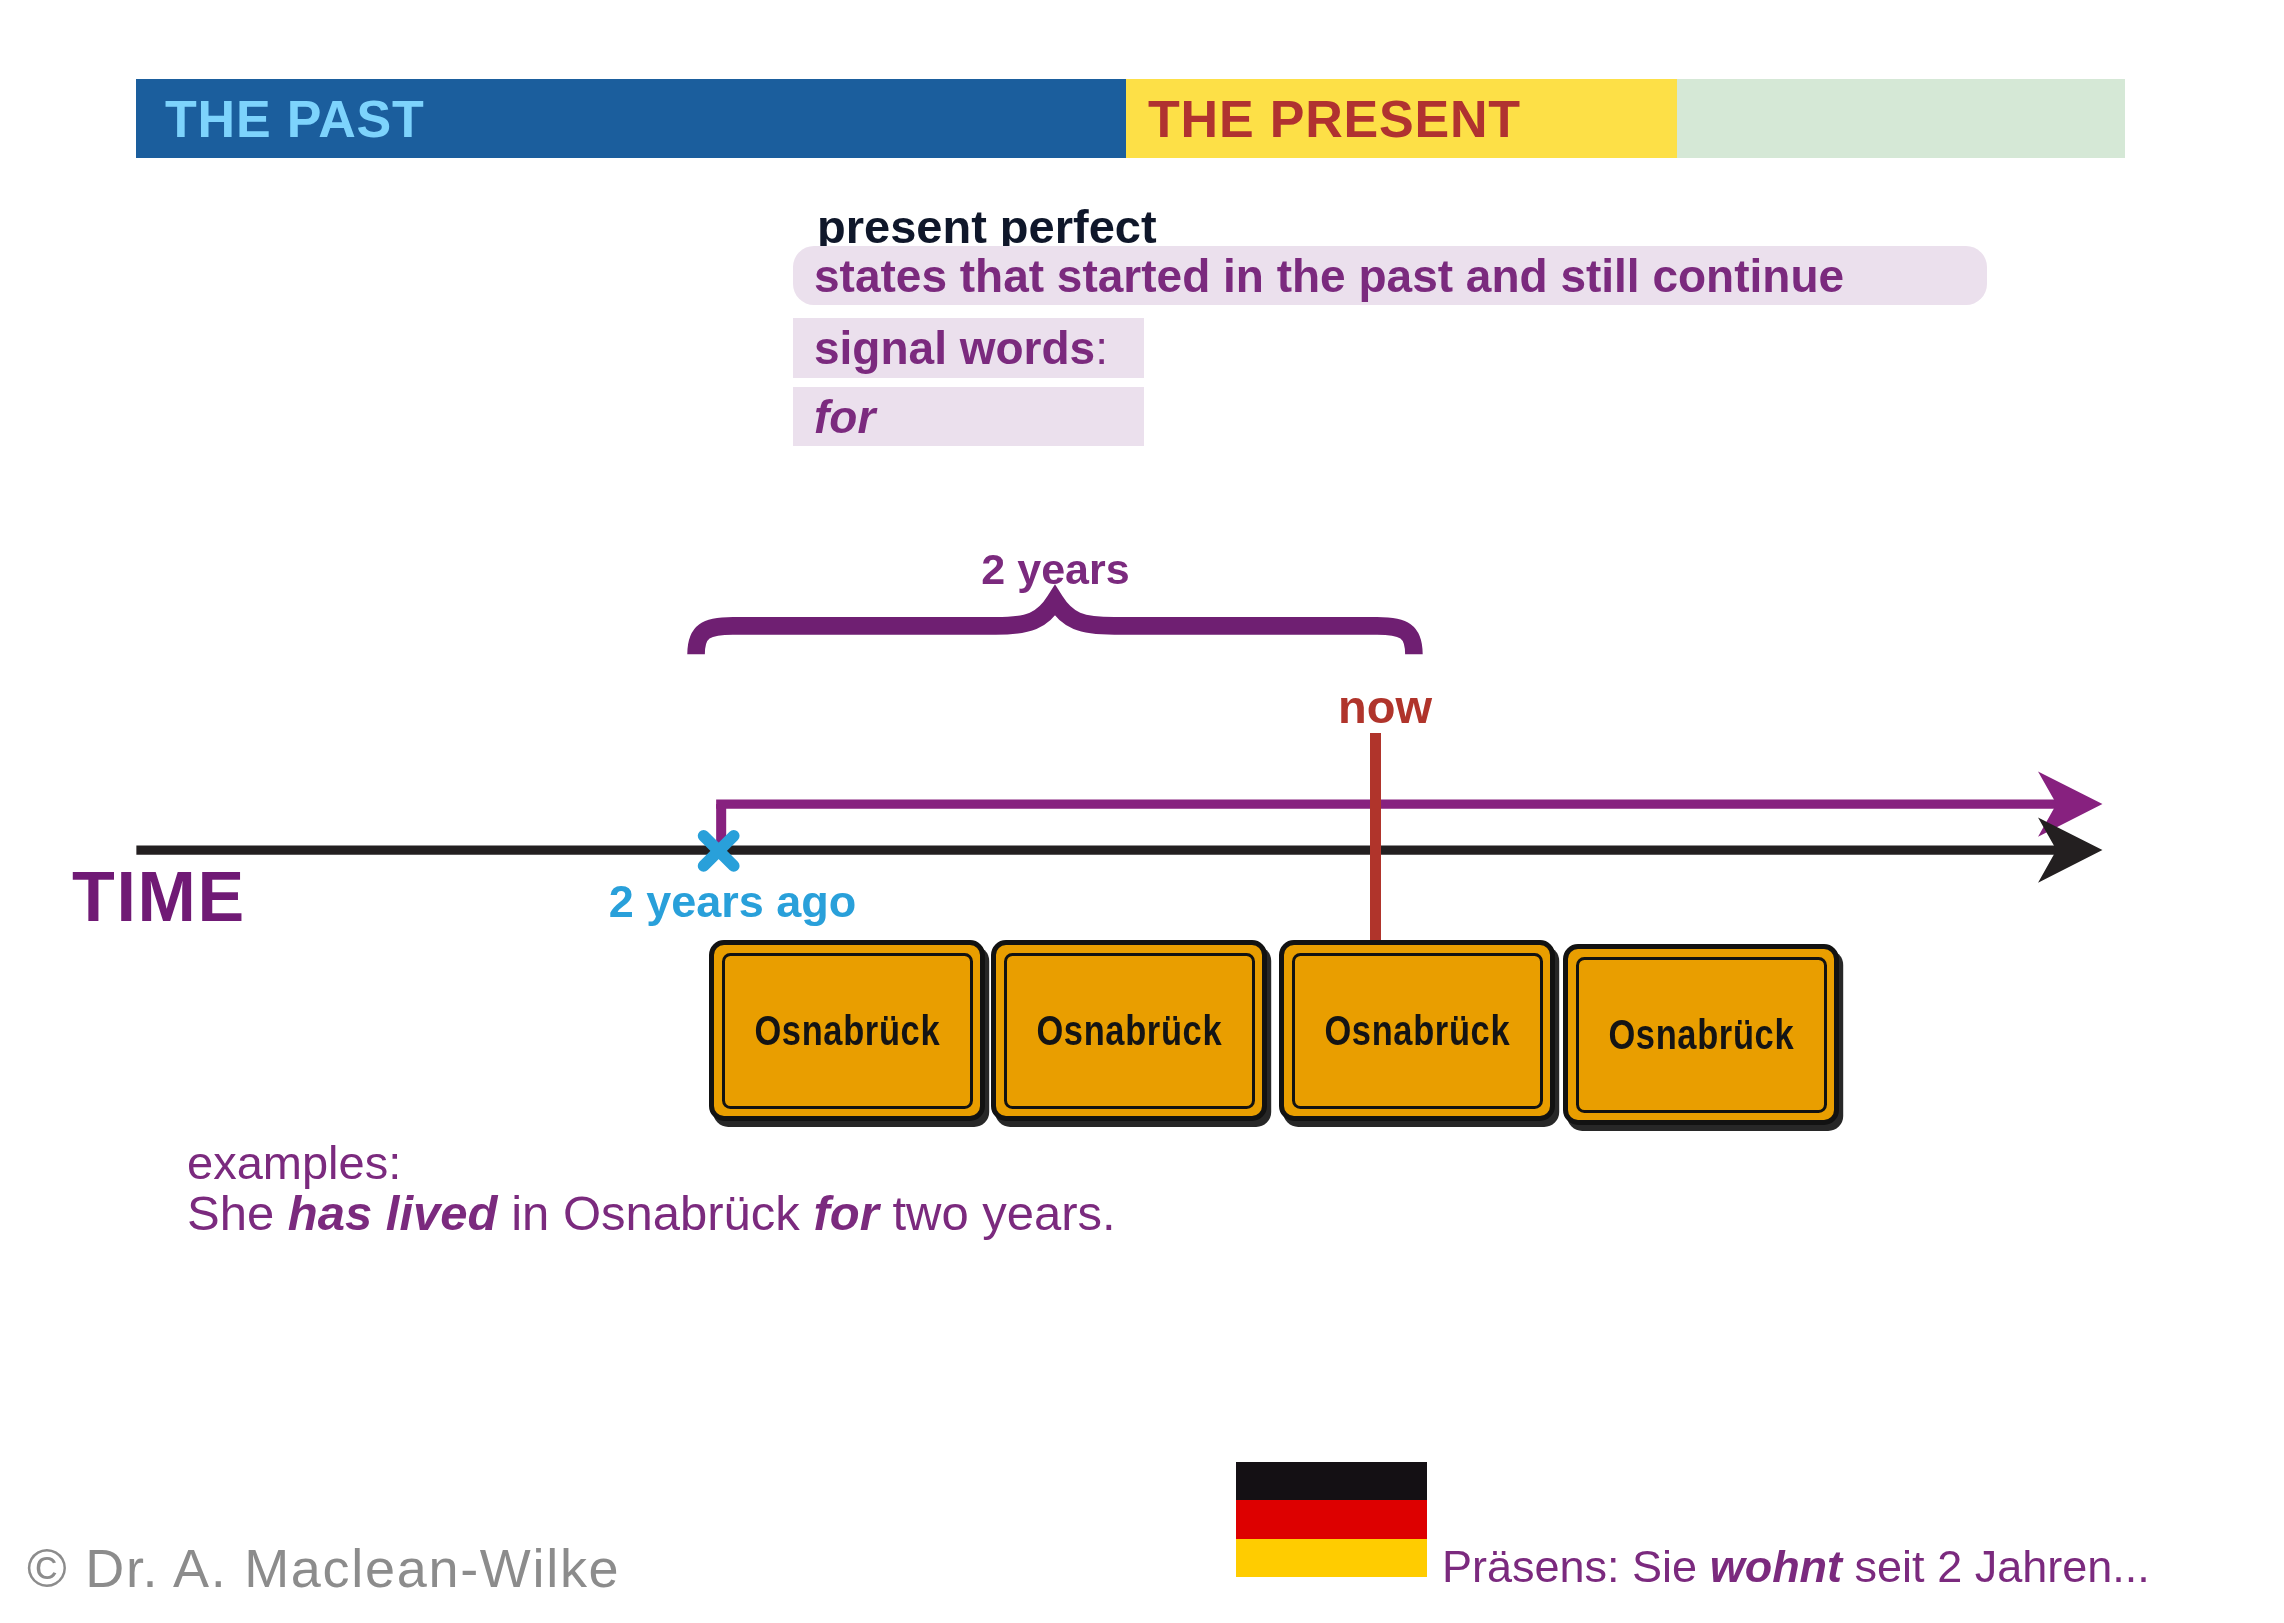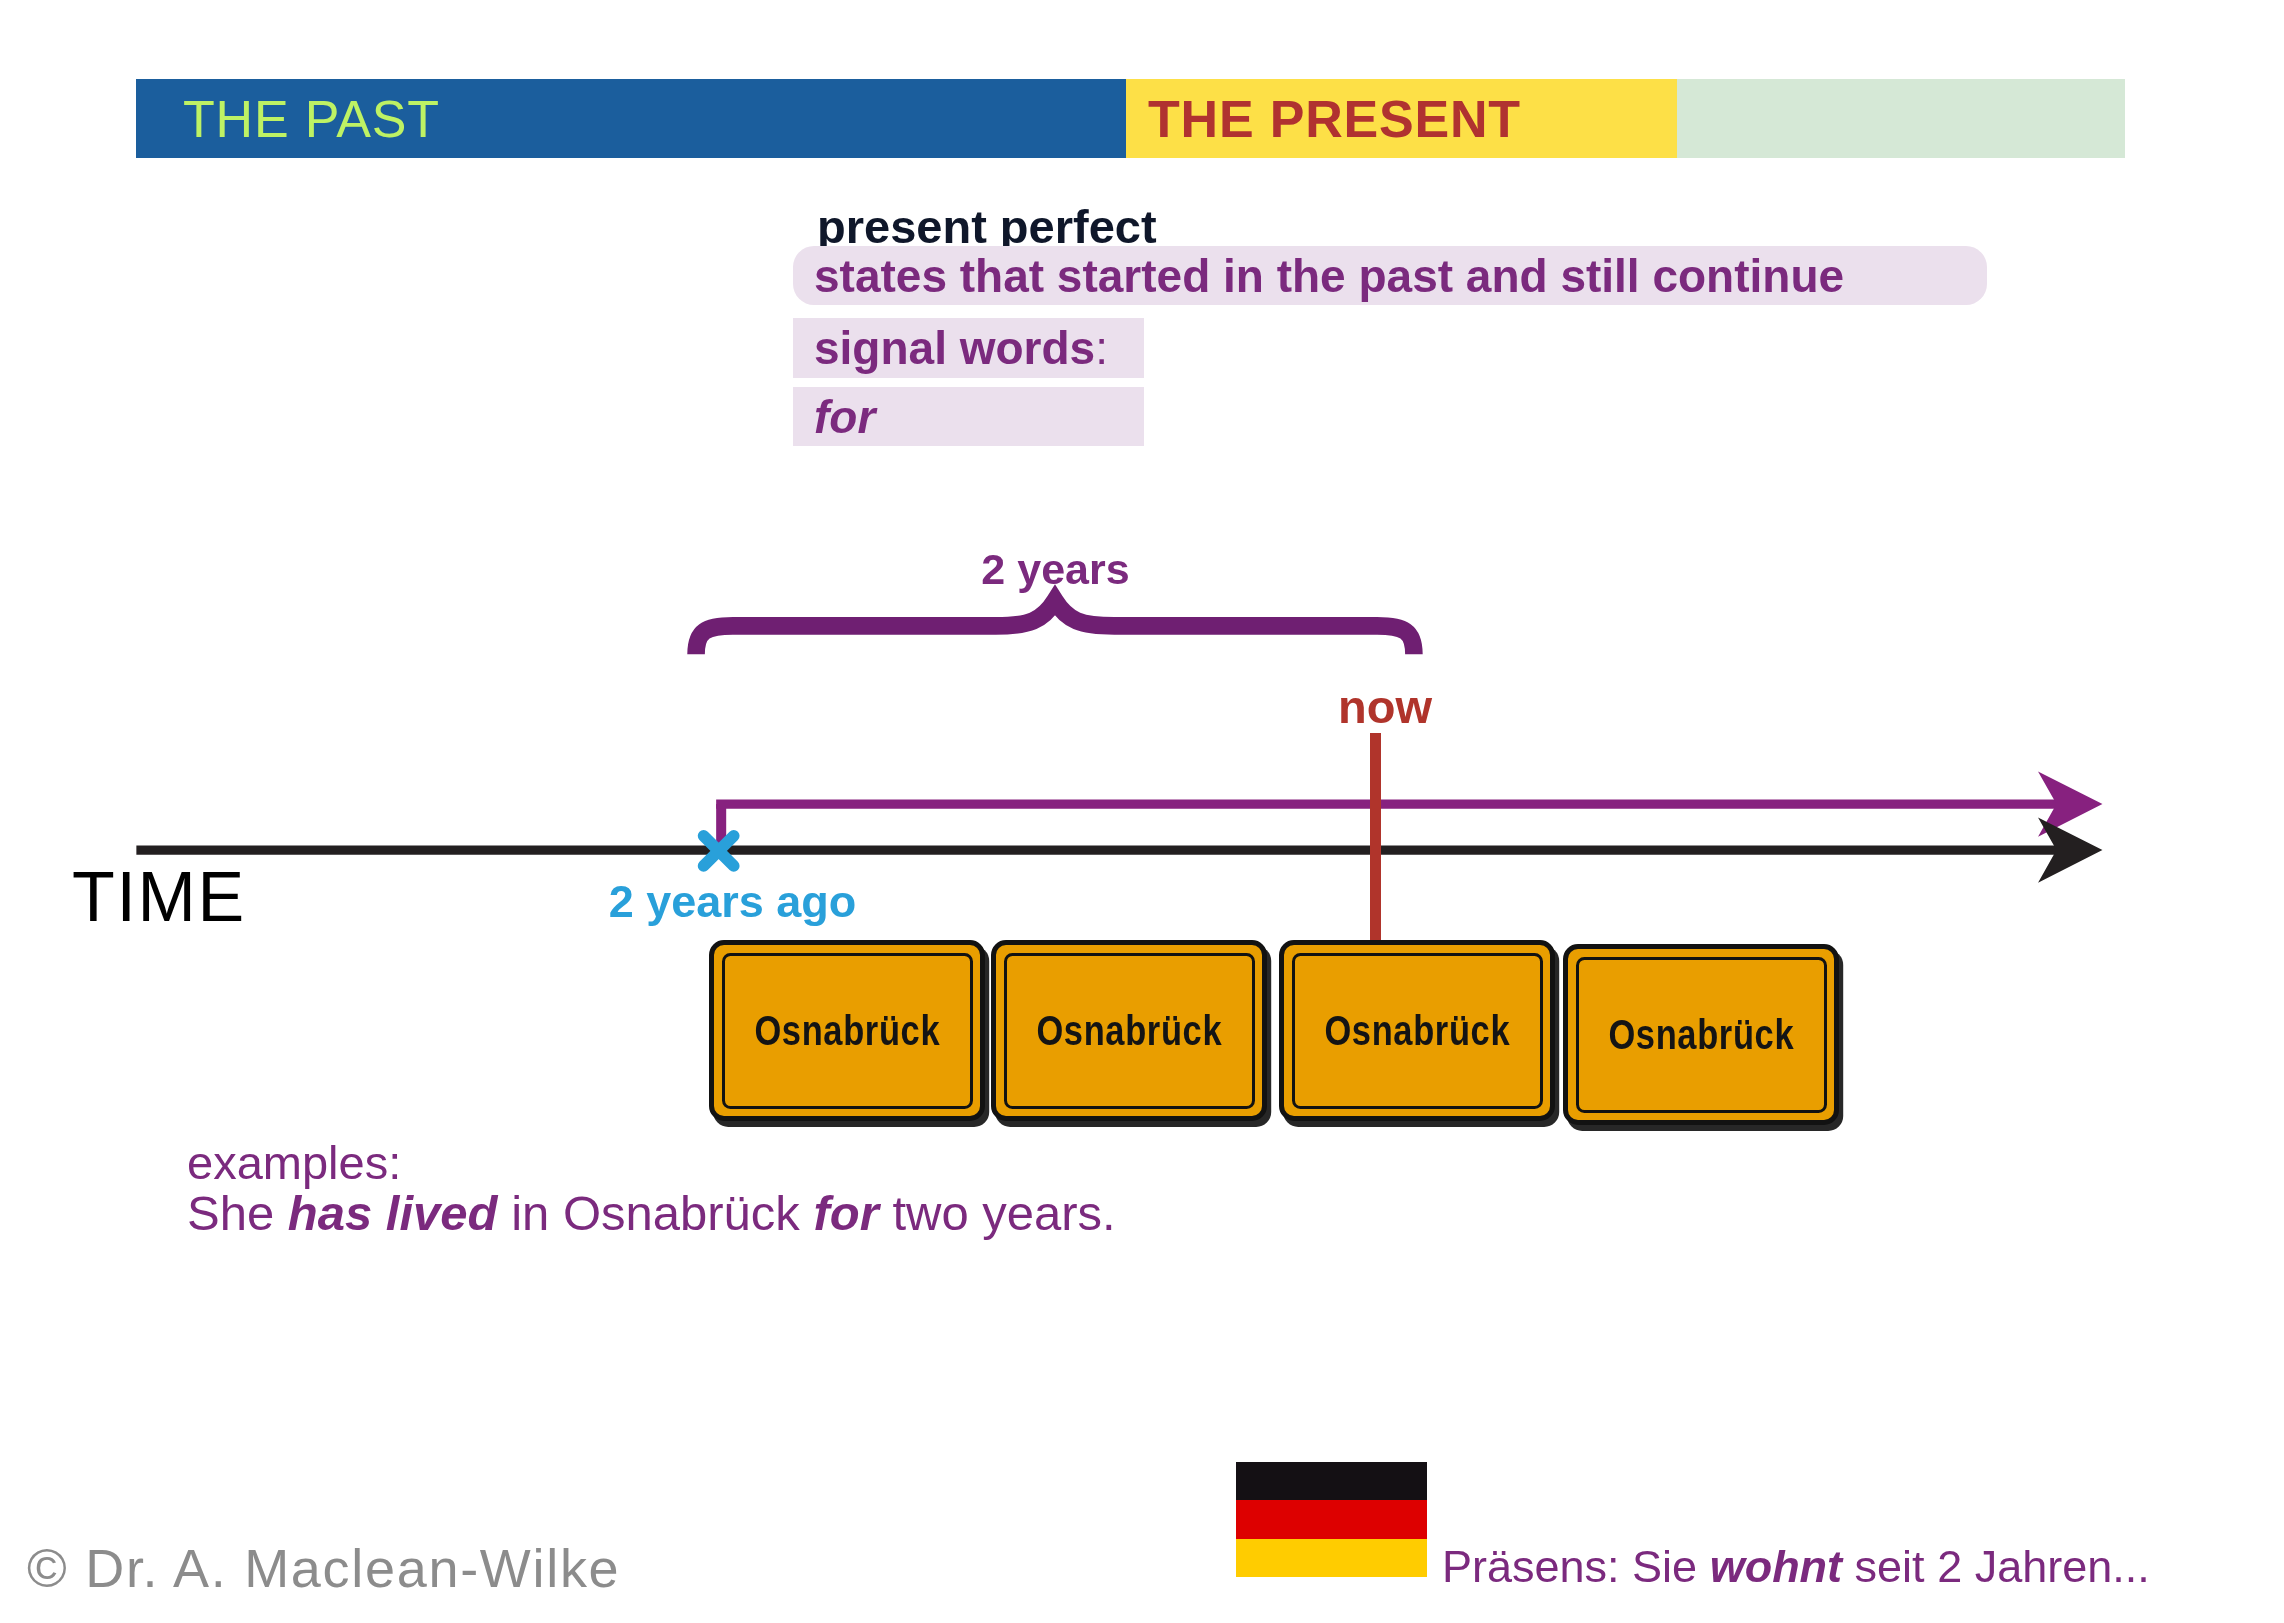--- a/index.html
+++ b/index.html
@@ -3,38 +3,38 @@
 <meta charset="utf-8">
 <style>
   html,body{margin:0;padding:0;background:#ffffff;}
   .slide{
     position:relative;width:2284px;height:1624px;background:#ffffff;overflow:hidden;
     font-family:"Liberation Sans",sans-serif;
   }
   
   .header{position:absolute;left:136px;top:79px;width:1989px;height:79px;display:flex;}
   .header .past{width:990px;background:#1B5E9D;display:flex;align-items:center;}
-  .header .past span{color:#bef264;font-weight:normal;font-size:52px;padding-left:47px;letter-spacing:0.8px;}
+  .header .past span{color:#7dd3fc;font-weight:bold;font-size:52px;padding-left:29px;letter-spacing:0.8px;}
   .header .present{width:551px;background:#fde047;display:flex;align-items:center;}
   .header .present span{color:#B03230;font-weight:bold;font-size:52px;padding-left:22px;letter-spacing:0.8px;}
   .header .future{width:448px;background:#D5E8D6;}
   
   .pp-title{position:absolute;left:817px;top:199px;font-size:47px;font-weight:bold;color:#0f172a;white-space:nowrap;}
   .lav{position:absolute;background:#EBE0ED;color:#7B2A7E;display:flex;align-items:center;white-space:nowrap;}
   .statement{left:793px;top:246px;min-width:1194px;height:59px;font-size:46px;font-weight:bold;padding-left:21px;box-sizing:border-box;border-radius:21px;}
   .signal{left:793px;top:318px;width:351px;height:60px;font-size:46px;padding-left:21px;box-sizing:border-box;}
   .signal .b{font-weight:bold;}
   .forblock{left:793px;top:387px;width:351px;height:59px;font-size:46px;font-weight:bold;font-style:italic;padding-left:21px;box-sizing:border-box;}
   
   .duration{position:absolute;left:688px;top:545px;width:735px;text-align:center;font-size:43px;font-weight:bold;color:#7B2A7E;}
   
   .now-label{position:absolute;left:1314px;top:679px;width:142px;text-align:center;font-size:47px;font-weight:bold;color:#B0342B;}
   .now-line{position:absolute;left:1370px;top:733px;width:11px;height:207px;background:#B0342B;}
   .start-label{position:absolute;left:586px;top:876px;width:293px;text-align:center;font-size:45px;font-weight:bold;color:#29A0DA;}
-  .time-label{position:absolute;left:72px;top:857px;font-size:70px;font-weight:normal;color:#000000;letter-spacing:1.7px;}
+  .time-label{position:absolute;left:72px;top:857px;font-size:70px;font-weight:bold;color:#701a75;letter-spacing:1.7px;}
   
   .overlay{position:absolute;left:0;top:0;width:2284px;height:1624px;pointer-events:none;}
   
   .sign{
     position:absolute;top:940px;width:276px;height:181px;box-sizing:border-box;
     background:#E99E00;border:5.9px solid #121212;border-radius:15px;
     box-shadow:4.2px 5.9px 0 rgba(15,15,15,0.9);
     display:flex;align-items:center;justify-content:center;
   }
   .sign::before{

